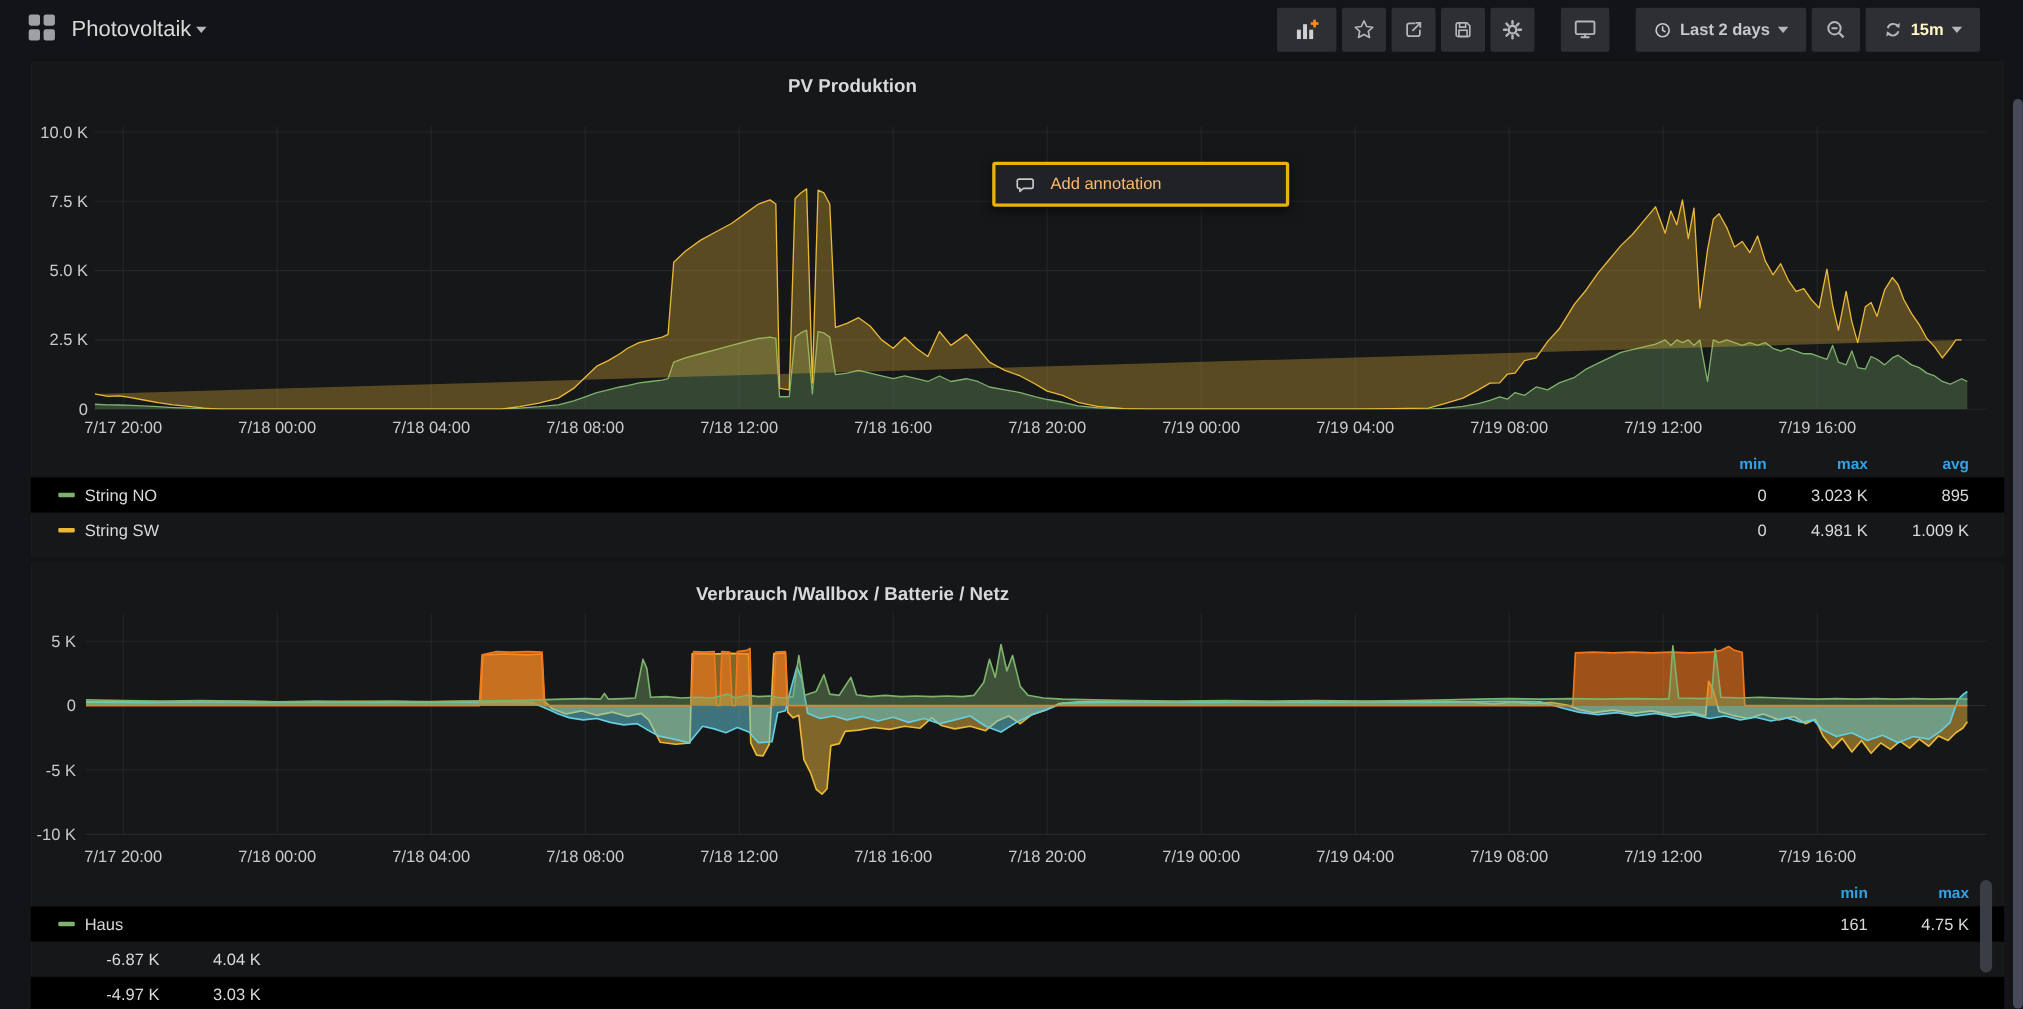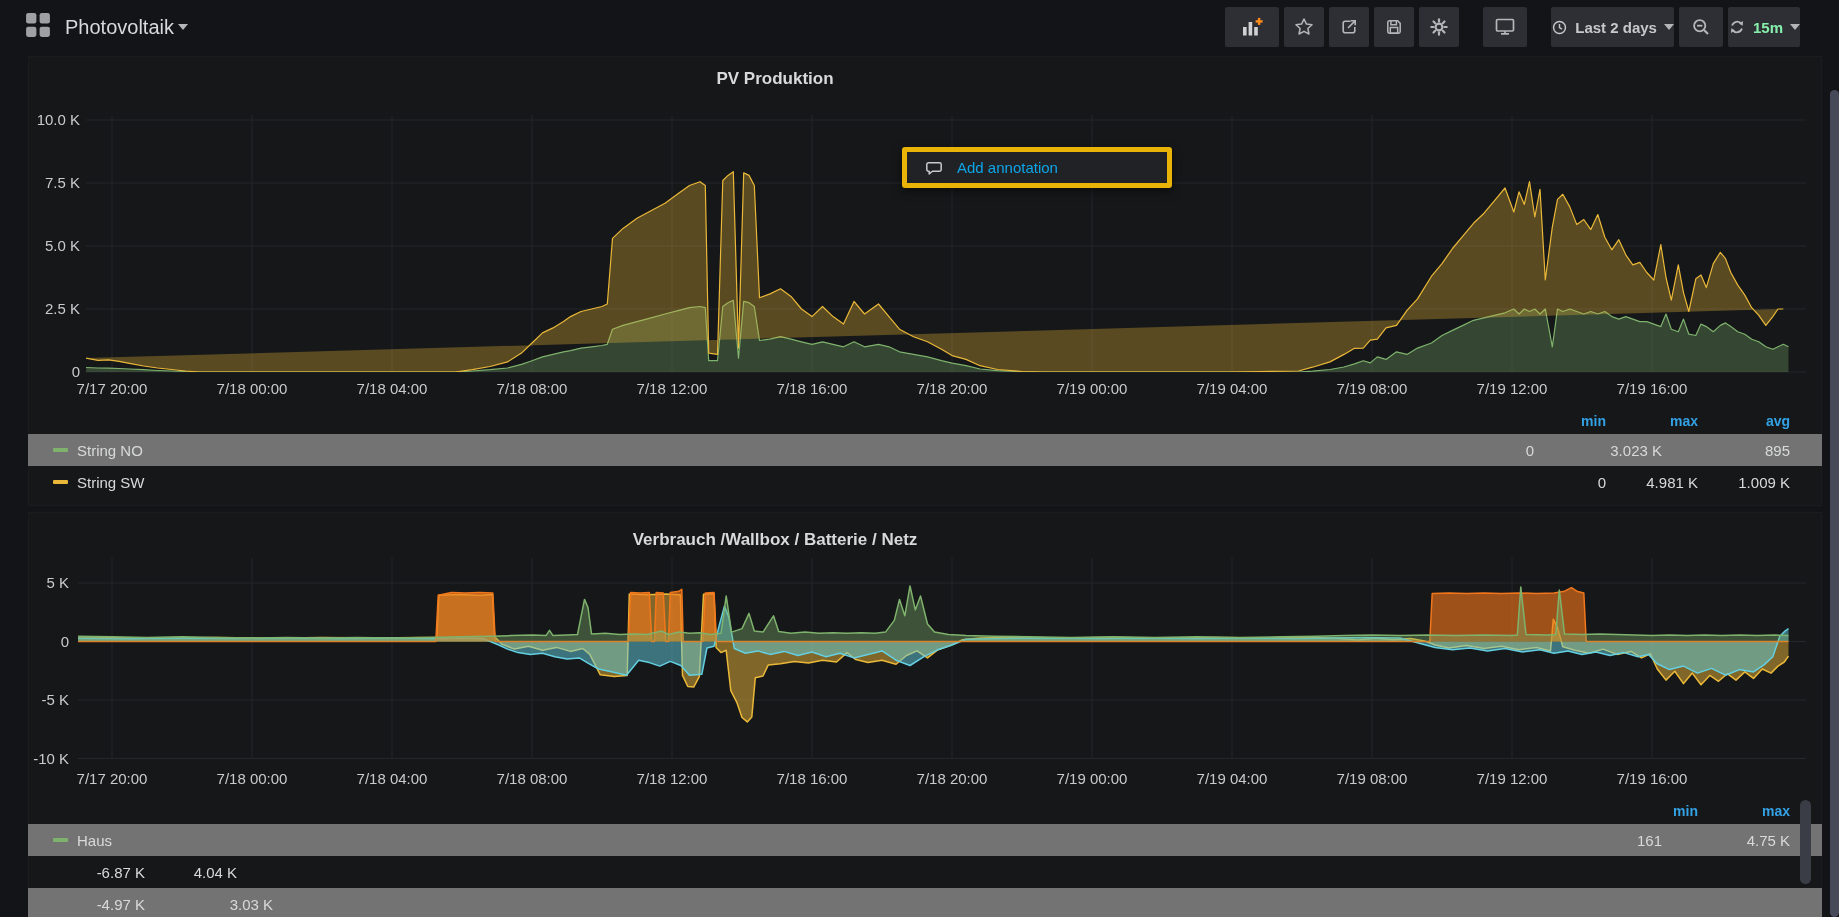--- a/index.html
+++ b/index.html
@@ -12,50 +12,50 @@
   .navbar{position:absolute;top:0;left:0;width:1839px;height:54px;
     display:flex;align-items:center;justify-content:space-between;
     padding:0 39px 0 25px;box-sizing:border-box;background:#131418;}
   .nav-left{display:flex;align-items:center;gap:14px;}
   .dash-title{font-size:20px;color:#d8d9da;display:flex;align-items:center;gap:4px;cursor:pointer;}
   .nav-right{display:flex;align-items:center;}
   .nav-btn{height:40px;background:#2e2f34;border-radius:2px;display:flex;align-items:center;
     justify-content:center;color:#b4b6b9;gap:7px;padding:0 10px;box-sizing:border-box;
     margin-left:5px;cursor:pointer;font-size:15px;}
   .nav-btn.sq{width:40px;padding:0;}
-  .nav-btn.wide{padding:0 0;}
+  .nav-btn.wide{padding:0 16px;}
   .sep-l{margin-left:24px;}
   .timetext{color:#c7c8ca;font-weight:700;}
-  .interval{color:#86efac;font-weight:700;text-align:right;}
+  .interval{color:#fef9c3;font-weight:700;text-align:right;}
   
   .panel{position:absolute;left:28px;width:1794px;background:#161719;
     border:1px solid rgba(255,255,255,0.025);box-sizing:border-box;}
   #panel1{top:56px;height:450px;}
   #panel2{top:512px;height:405px;}
   .panel-title{position:absolute;left:0;width:1550px;text-align:center;
     font-size:17px;font-weight:700;color:#d8d9da;cursor:pointer;}
   #title1{top:69px;}
   #title2{top:530px;}
   svg.chart{position:absolute;left:0;top:0;}
   
   .legend{position:absolute;left:28px;width:1794px;font-size:15px;}
   #legend1{top:408px;}
   #legend2{top:798px;}
   .legend-row{display:flex;align-items:center;height:32px;
     padding:0 32px 0 25px;box-sizing:border-box;}
   .legend-row.header{height:26px;font-weight:700;color:#33a2e5;font-size:14px;}
-  .legend-row.stripe{background:#737373;gap:36px;}
+  .legend-row.stripe{background:#000000;}
   .legend-label{display:flex;align-items:center;gap:9px;flex:1;color:#d8d9da;cursor:pointer;}
   .legend-swatch{width:15px;height:4px;border-radius:1px;display:inline-block;}
   .legend-val{width:92px;text-align:right;}
   
   .popup{position:absolute;left:902px;top:147px;width:270px;height:41px;
-    background:#202226;border:5px solid #eab308;border-radius:3px;
+    background:#202226;border:3px solid #eab308;border-radius:3px;
     box-shadow:0 3px 10px rgba(0,0,0,.55);display:flex;align-items:center;
-    gap:13px;padding:0 17px;box-sizing:border-box;font-size:15px;color:#0ea5e9;
+    gap:13px;padding:0 17px;box-sizing:border-box;font-size:15px;color:#fdba74;
     z-index:30;cursor:pointer;}
   
   .page-scrollbar{position:absolute;right:0;top:90px;width:9px;height:827px;
     background:#474b59;border-radius:5px;z-index:40;}
   .legend-scrollbar{position:absolute;left:1800px;top:800px;width:11px;height:84px;
     background:#3a3d45;border-radius:6px;z-index:35;}
 </style>
 </head>
 <body>
 

